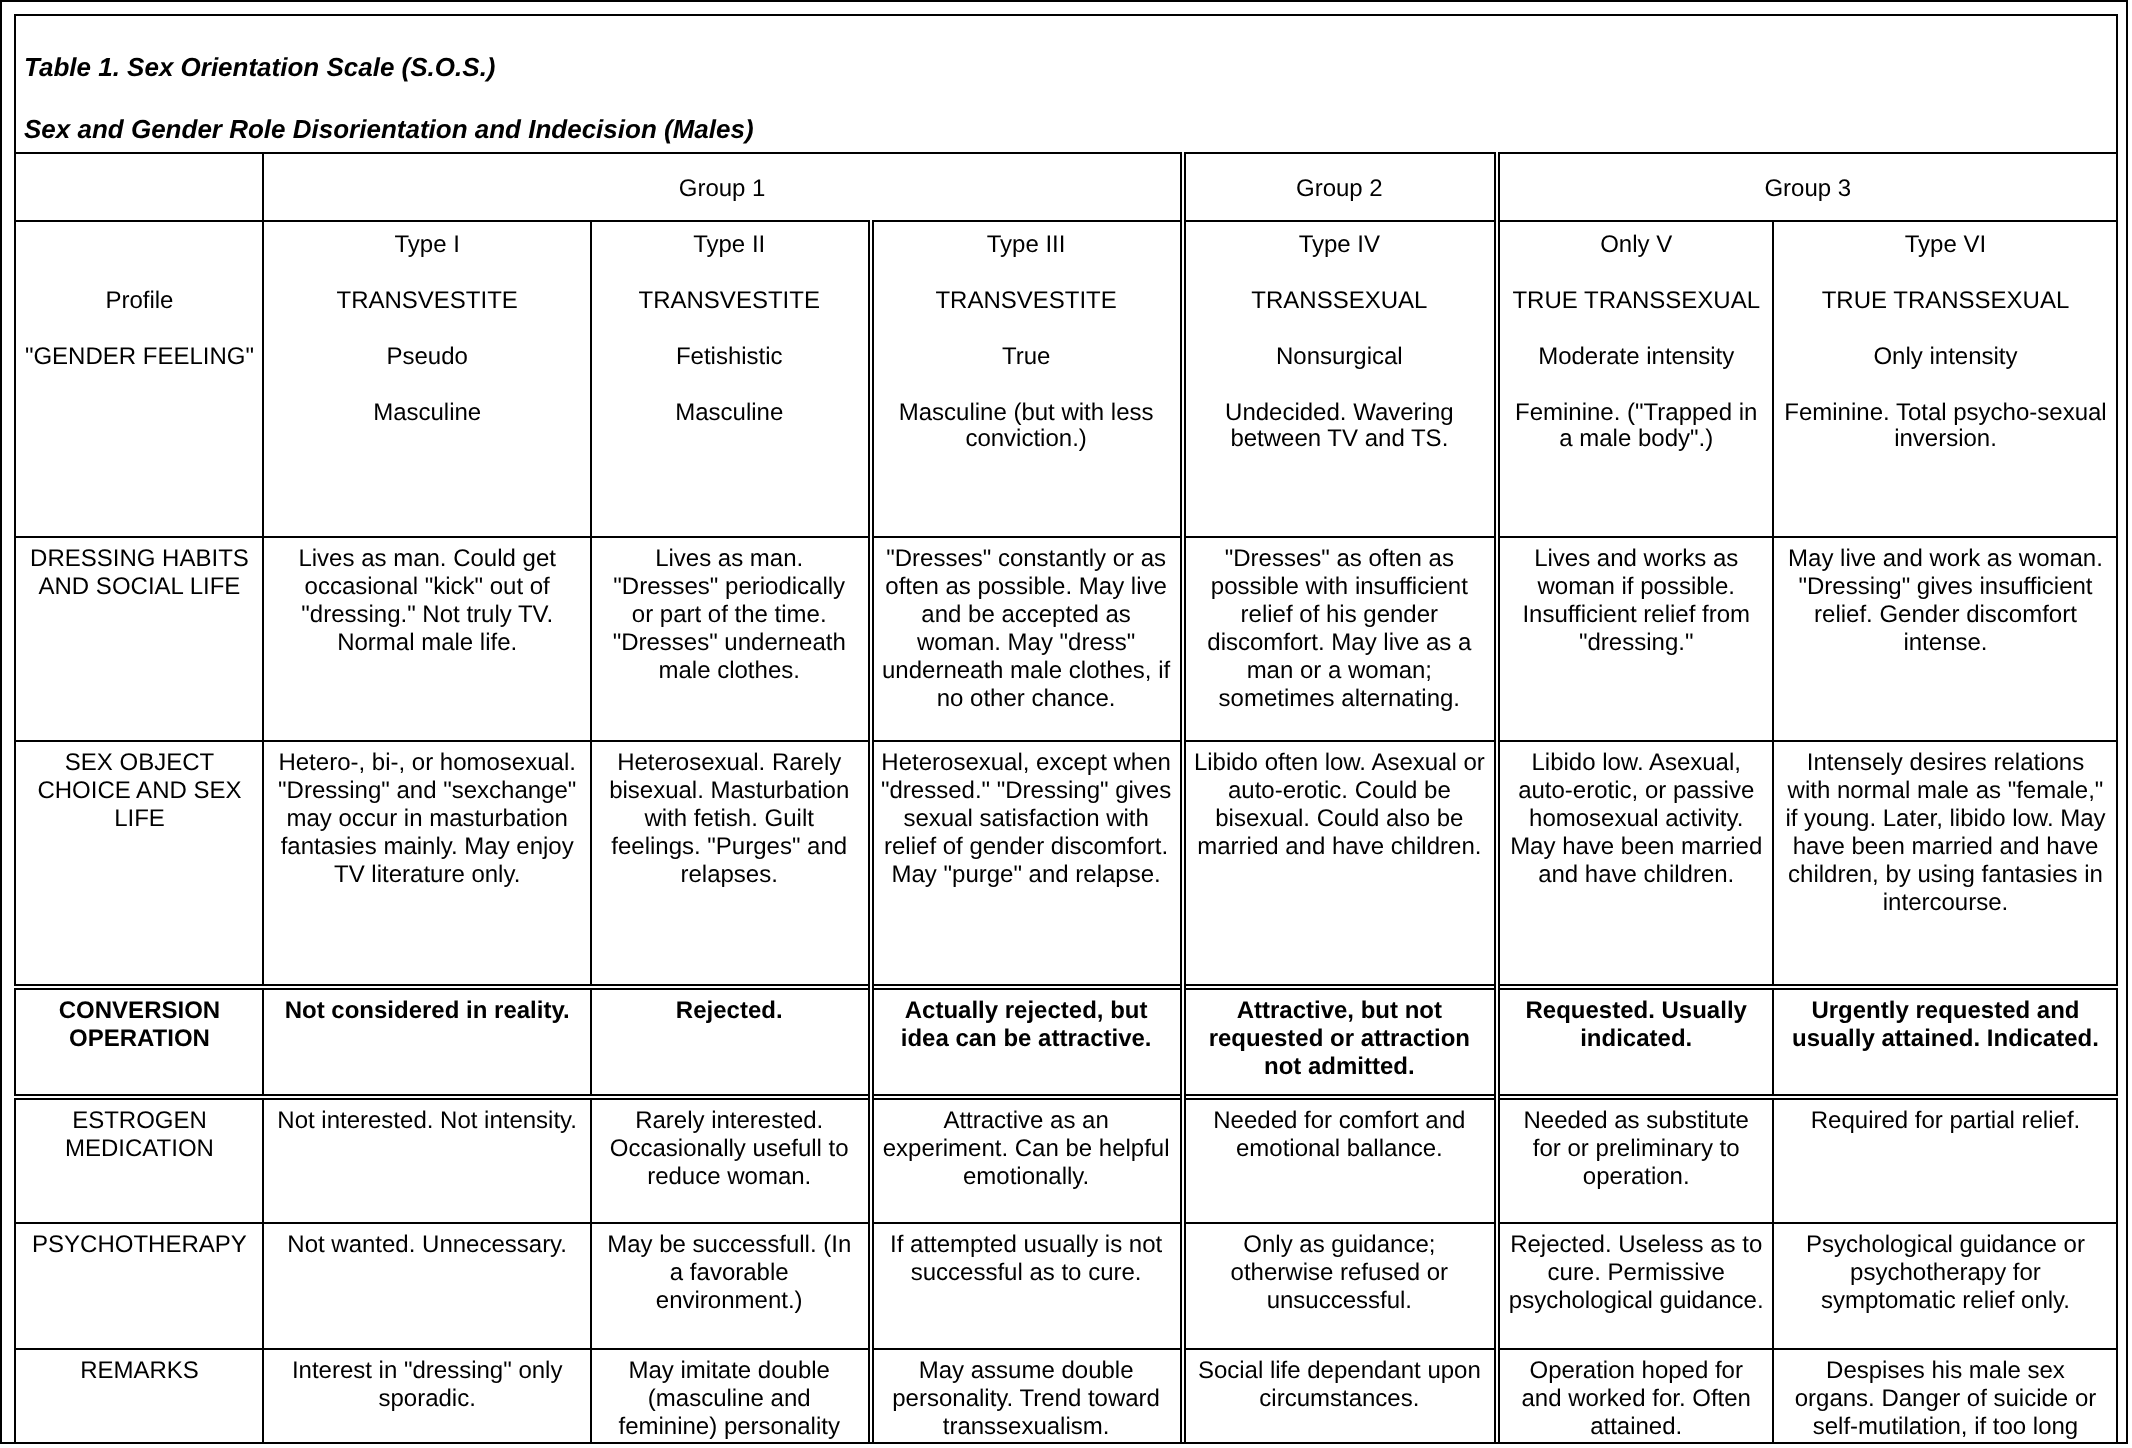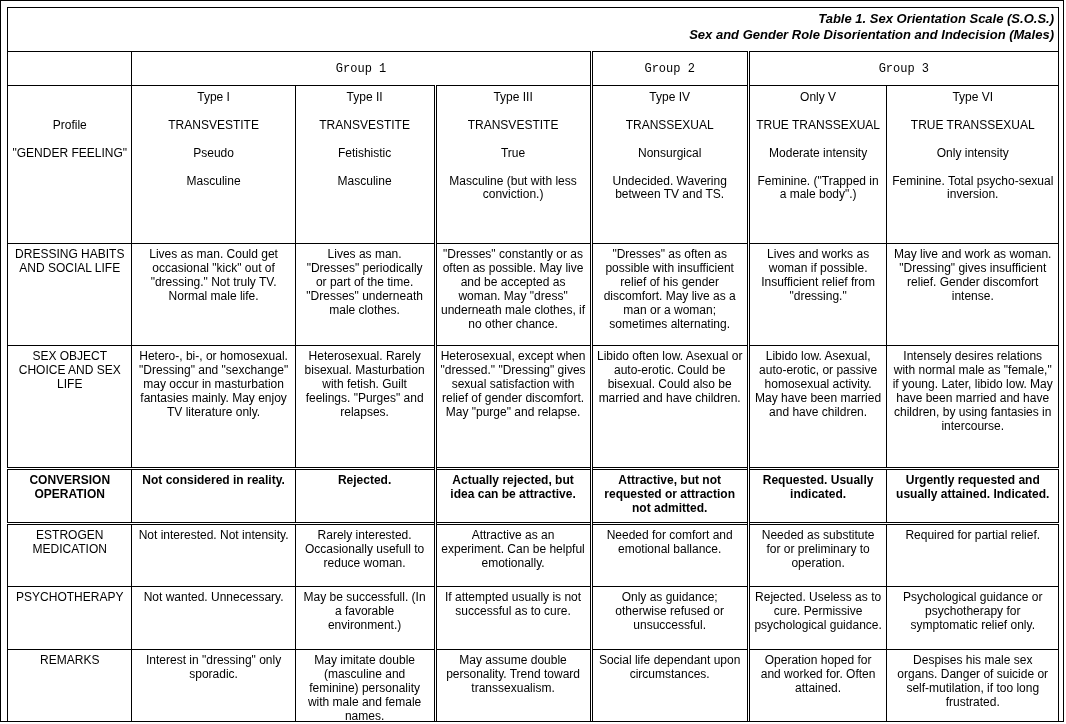--- a/index.html
+++ b/index.html
@@ -11,22 +11,22 @@
   table.sos{
     border-collapse:collapse;table-layout:fixed;
     margin:6px;width:1052px;
   }
   table.sos td{
     border:1px solid #000;vertical-align:top;text-align:center;
     font-size:12px;line-height:14px;padding:3px 4px;
     overflow:hidden;word-wrap:break-word;
   }
   td.title-cell{padding:4px 2px 2px 2px;}
-  .title-line{font-weight:bold;font-style:italic;font-size:13px;line-height:16px;text-align:right;}
-  tr.group-row td{vertical-align:middle;padding:2px;font-family:Liberation Mono, monospace;}
+  .title-line{font-weight:bold;font-style:italic;font-size:13px;line-height:16px;text-align:left;margin-top:15px;}
+  tr.group-row td{vertical-align:middle;padding:2px;}
   .bl-double{border-left:3px double #000 !important;}
   tr.bt-double td{border-top:3px double #000;}
   tr.profile-row td{padding-top:5px;}
   .pline{line-height:13px;margin-bottom:15px;}
   .pheader{padding-top:33px !important;}
   td.rowhead{padding-top:4px;}
   
   tr.title-row td{height:37px;}
   tr.group-row td{height:29px;}
   tr.profile-row td{height:121px;}

